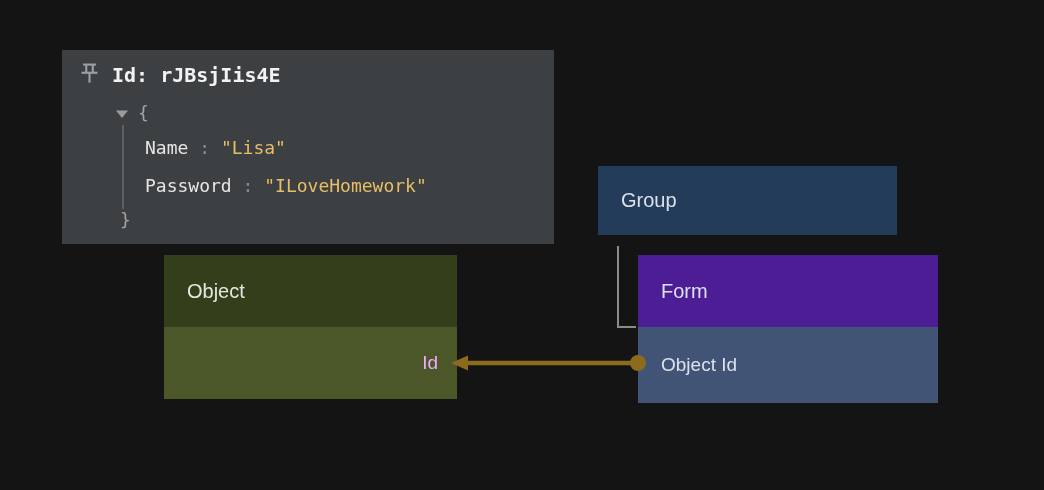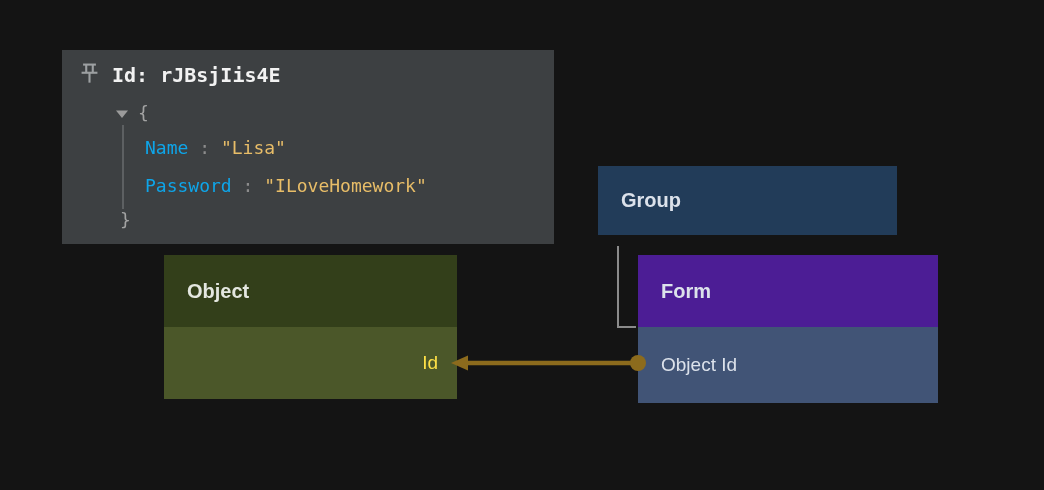--- a/index.html
+++ b/index.html
@@ -27,42 +27,42 @@
     left: 50px; top: 13px;
     font-size: 20px; font-weight: bold; color: #f2f2f2;
   }
   .pin-icon { position: absolute; left: 17px; top: 12px; }
   .expander-icon { position: absolute; left: 53px; top: 59px; }
   .tt-open  { left: 76px; top: 51px; font-size: 18px; color: #a3a3a3; }
   .tt-kv-1  { left: 83px; top: 86px; }
   .tt-kv-2  { left: 83px; top: 124px; }
   .tt-kv    { font-size: 18px; }
   .tt-close { left: 58px; top: 158px; font-size: 18px; color: #a3a3a3; }
-  .json-key   { color: #0ea5e9; text-align: center; }
+  .json-key   { color: #e5e5e5; text-align: center; }
   .json-colon { color: #8c8c8c; }
   .json-value { color: #e8bd68; }
   .tree-guide {
     position: absolute; left: 60px; top: 75px;
     width: 2px; height: 84px; background: #5d6062;
   }
 
   
   .node { position: absolute; }
   .node-header, .node-row {
     display: flex; align-items: center;
     padding: 0 23px;
     color: #dce2eb;
   }
-  .node-header { font-size: 20px; font-weight: 700; }
+  .node-header { font-size: 20px; font-weight: 400; }
   .node-row    { font-size: 19px; font-weight: 400; }
 
   .object-node { left: 158px; top: 255px; width: 299px; padding-left: 6px; }
   .object-node .node-header { height: 72px; background: #333f1a; color: #e4e7e0; }
   .object-node .node-row {
-    height: 72px; background: #4b5729; color: #fde047;
+    height: 72px; background: #4b5729; color: #f0abfc;
     justify-content: flex-end; padding-right: 19px;
   }
 
   .group-node { left: 598px; top: 166px; width: 299px; }
   .group-node .node-header { height: 69px; background: #223c59; }
 
   .form-node { left: 638px; top: 255px; width: 300px; }
   .form-node .node-header { height: 72px; background: #4c1d95; }
   .form-node .node-row    { height: 76px; background: #415476; }
 

